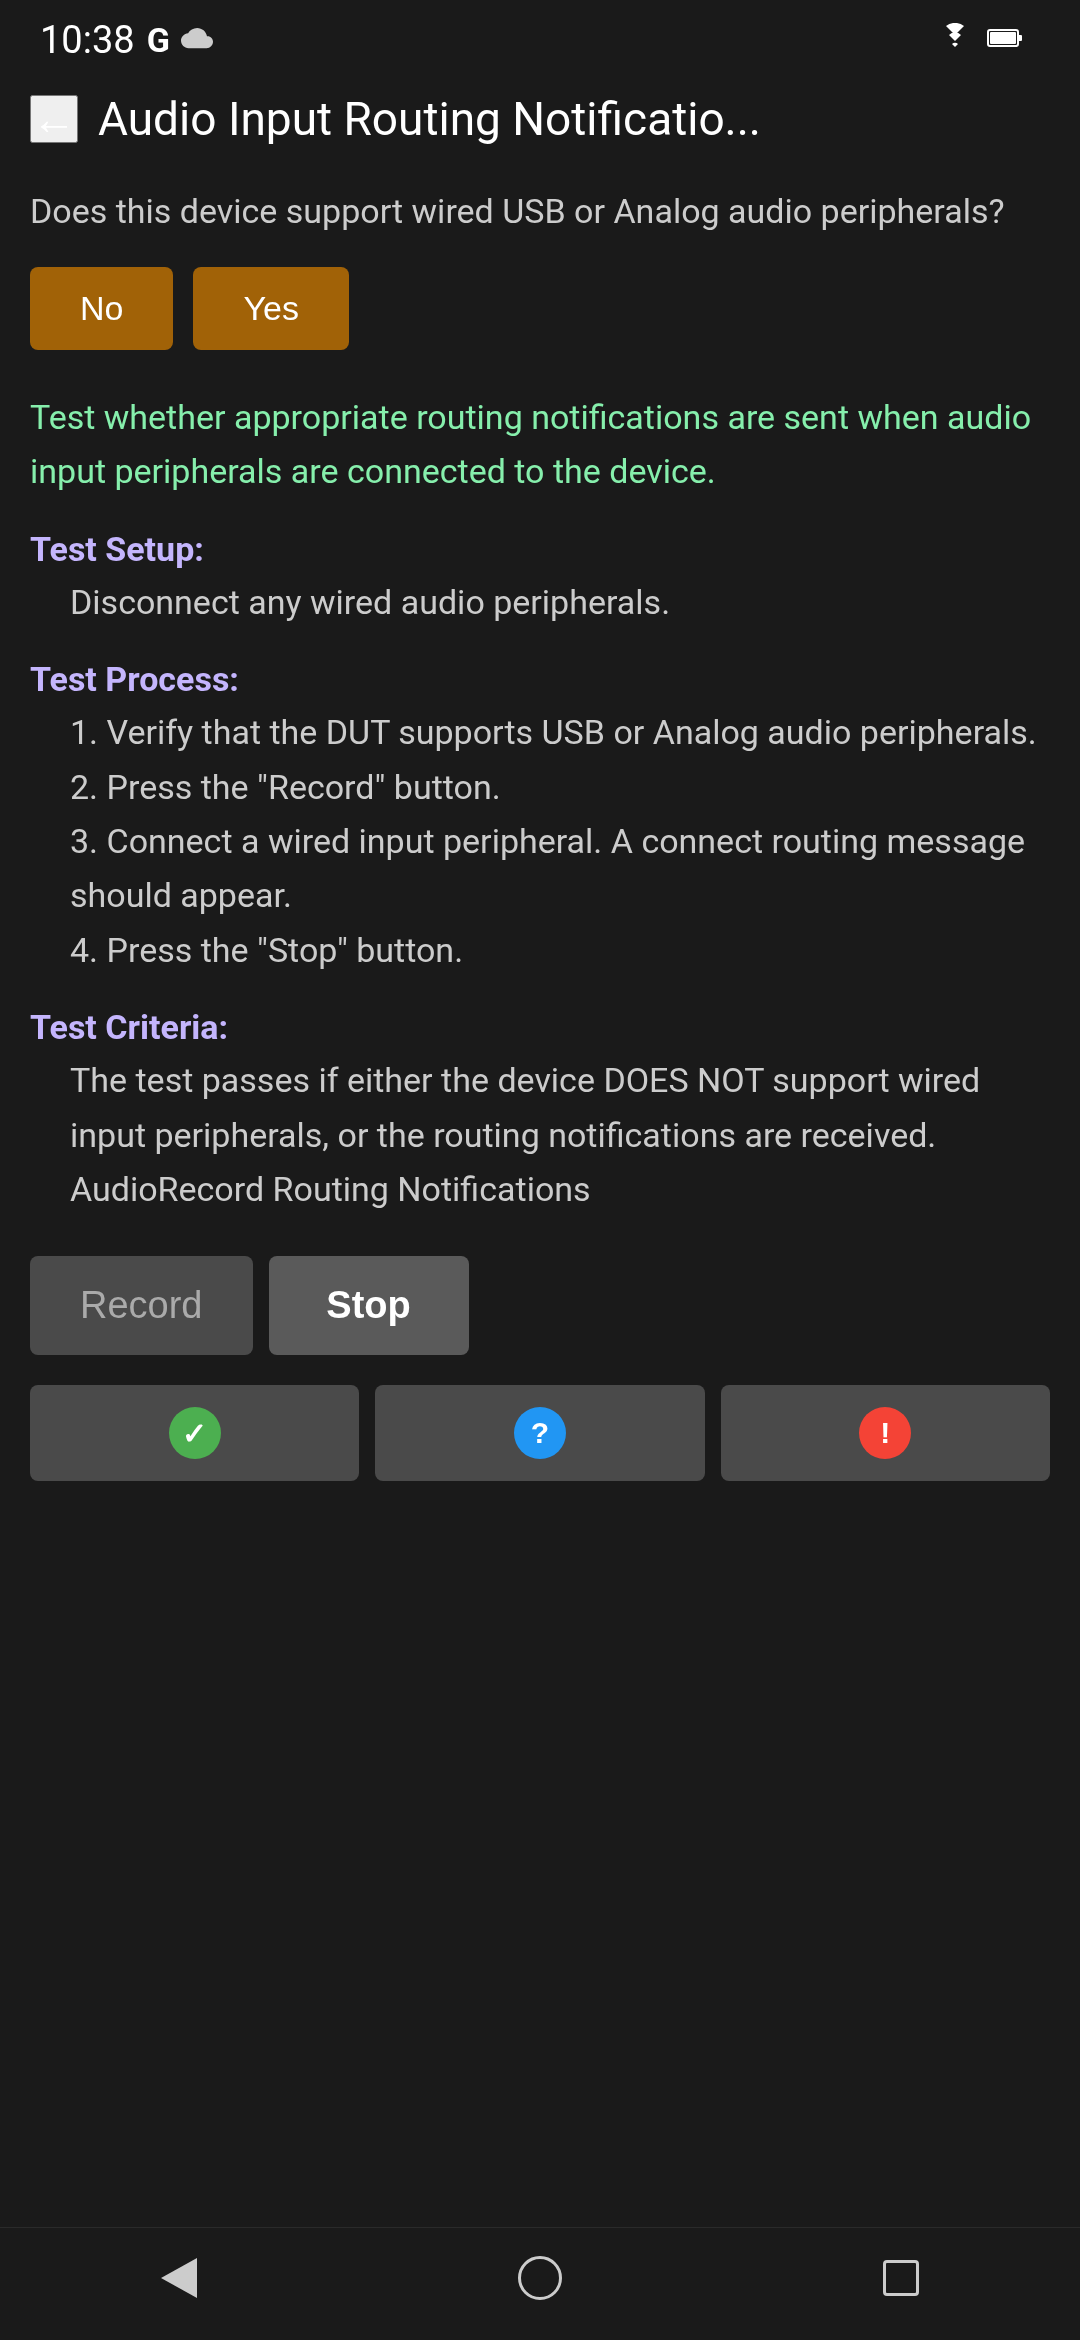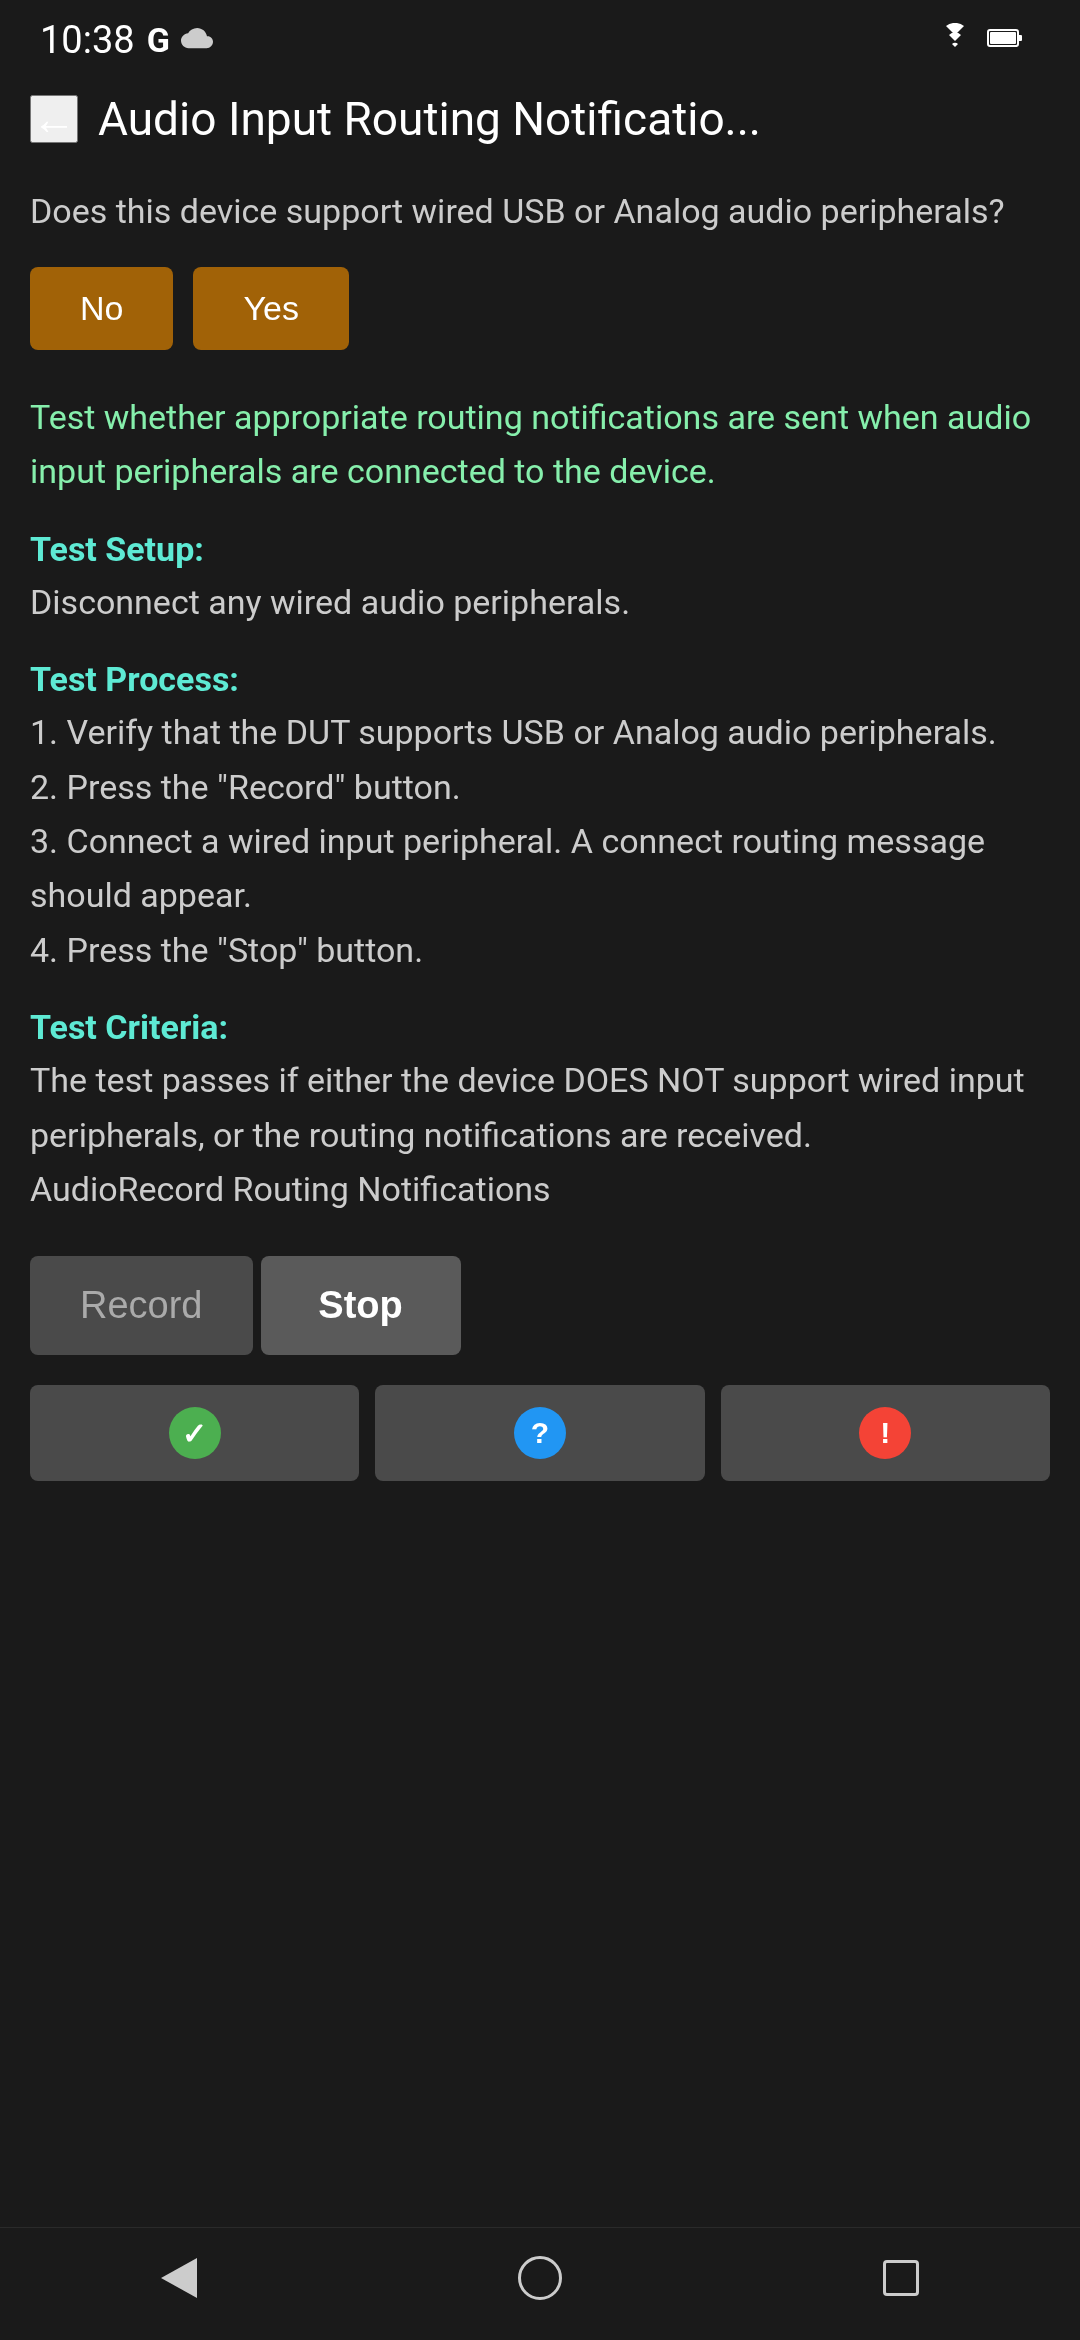--- a/index.html
+++ b/index.html
@@ -110,37 +110,38 @@
     }
 
     .description-text {
       color: #86efac;
       font-size: 34px;
       line-height: 1.6;
       margin-bottom: 30px;
     }
 
     .section-label {
-      color: #5eead4;
+      color: #c4b5fd;
       font-size: 34px;
       font-weight: bold;
       margin-bottom: 6px;
     }
 
     .section-content {
       color: #cccccc;
       font-size: 34px;
       line-height: 1.6;
       margin-bottom: 30px;
+      margin-left: 40px;
     }
 
     
     .action-buttons {
       display: flex;
-      gap: 8px;
+      gap: 16px;
       margin-bottom: 30px;
       margin-top: 40px;
     }
 
     .btn-record {
       background-color: #4a4a4a;
       color: #aaaaaa;
       border: none;
       border-radius: 8px;
       padding: 28px 50px;

